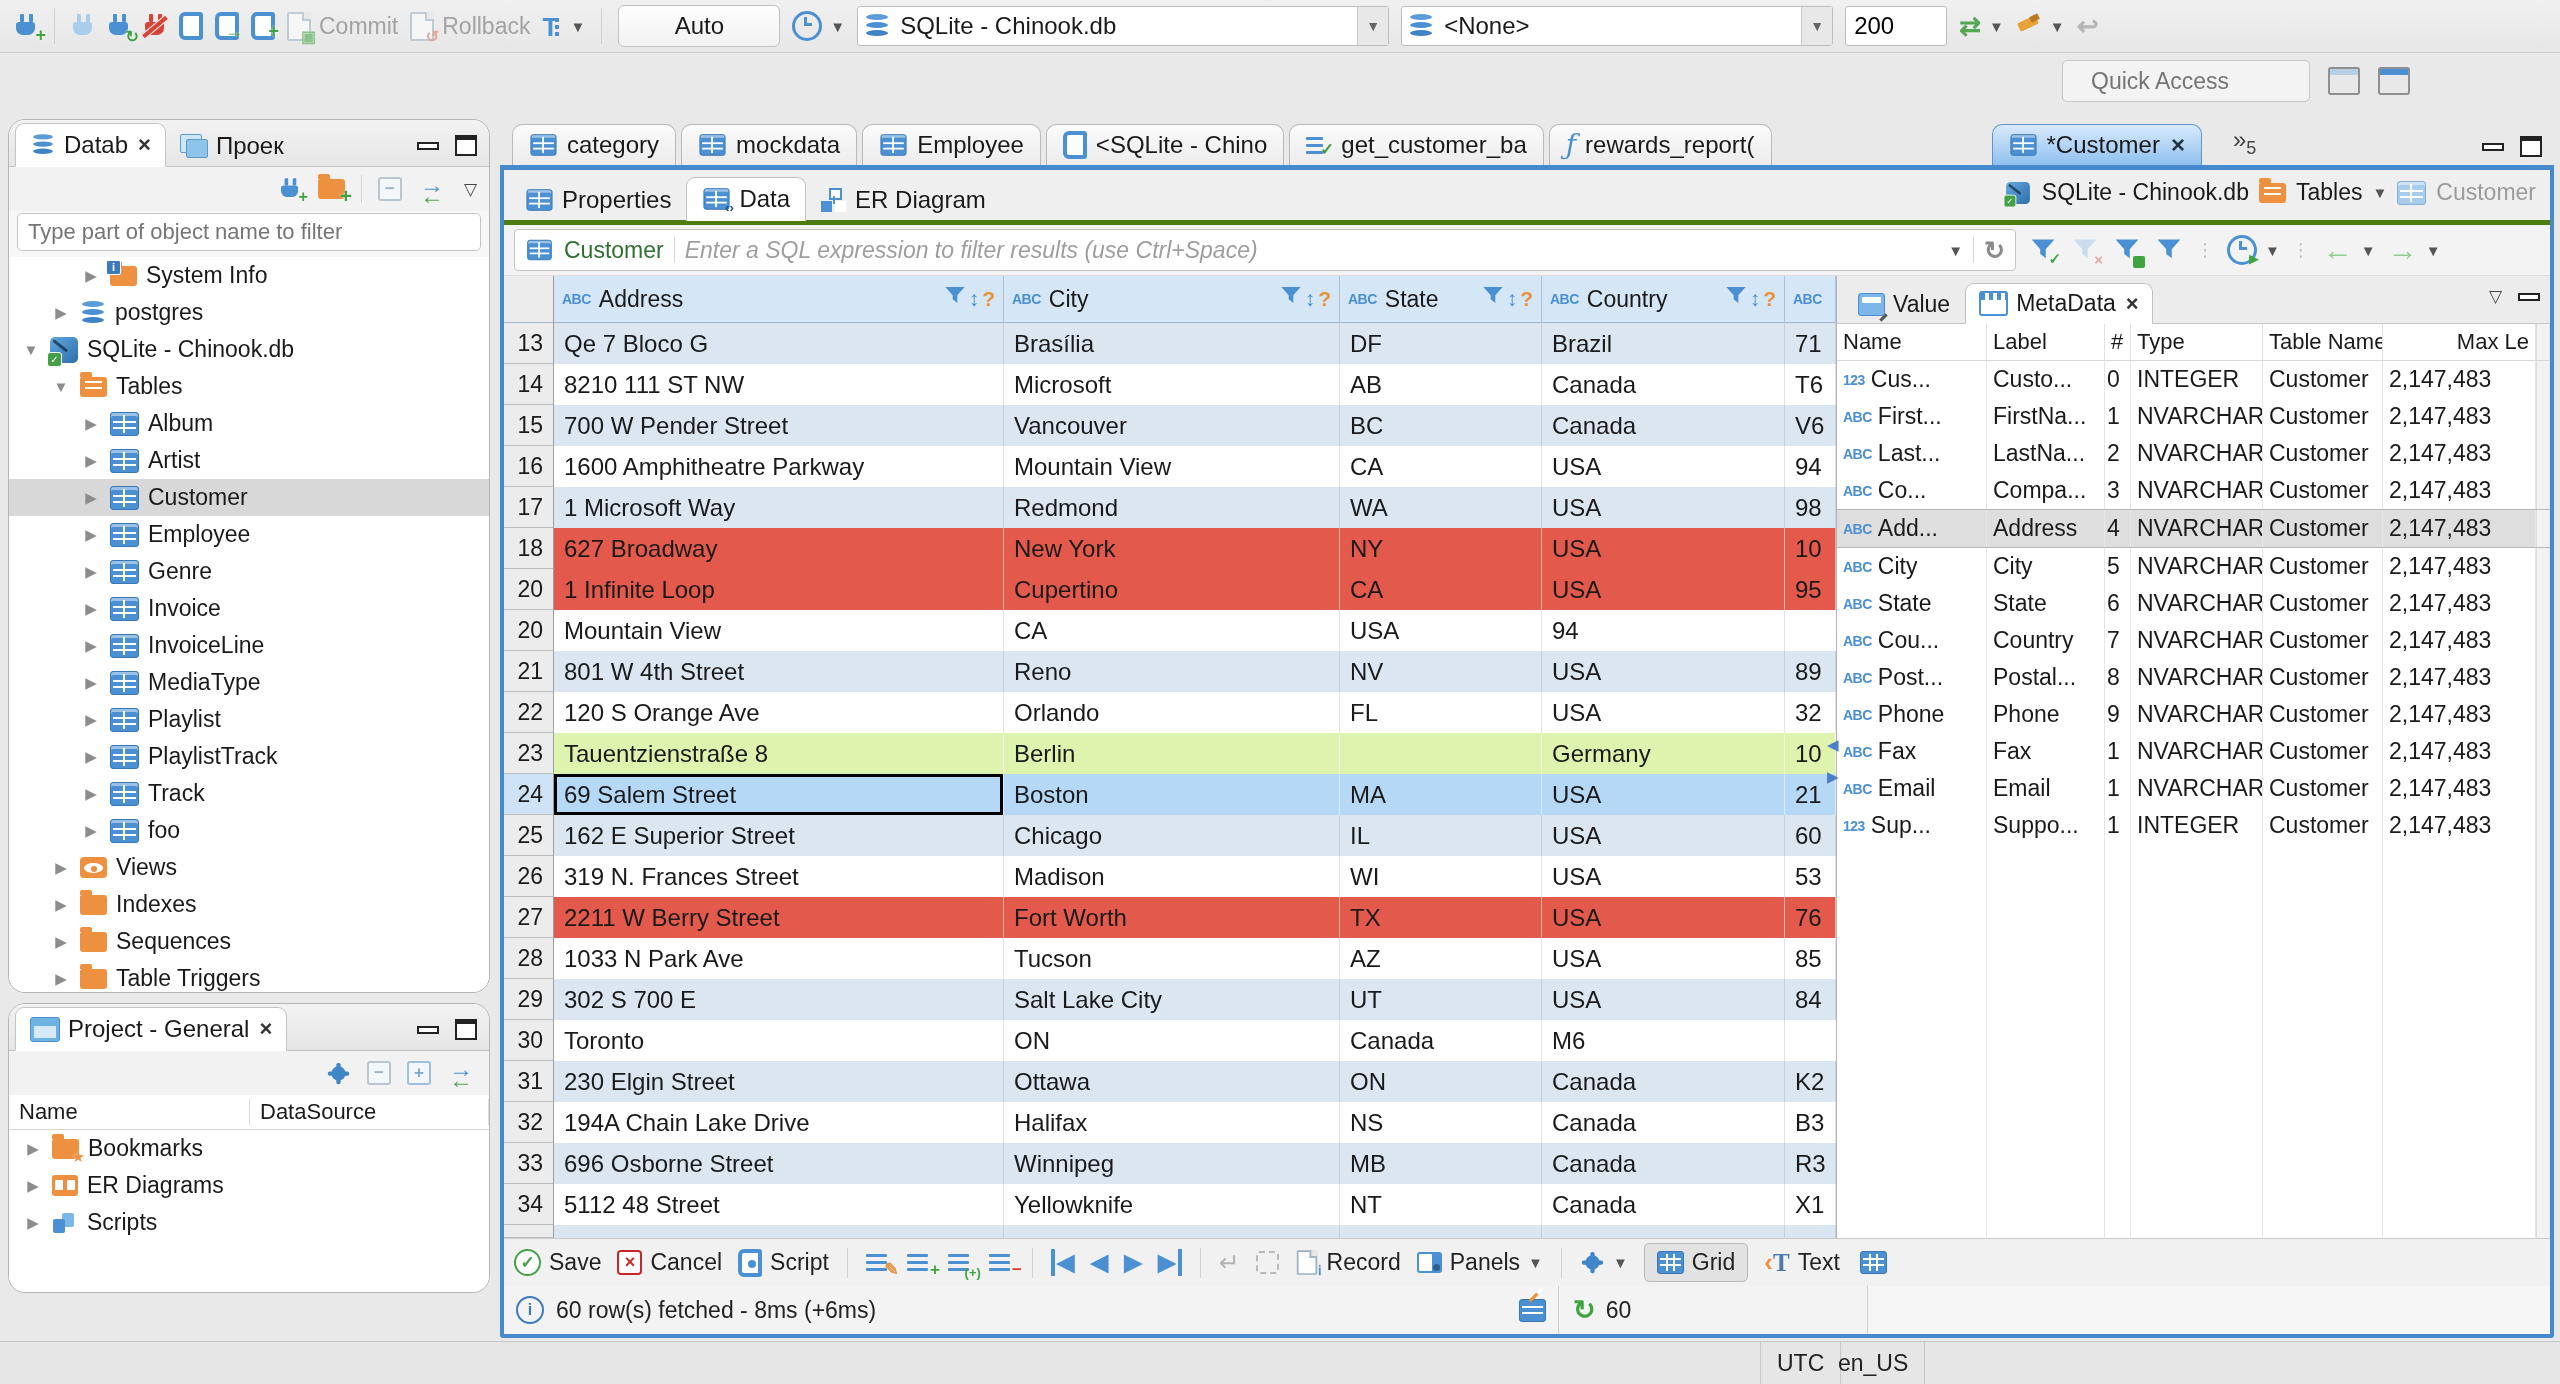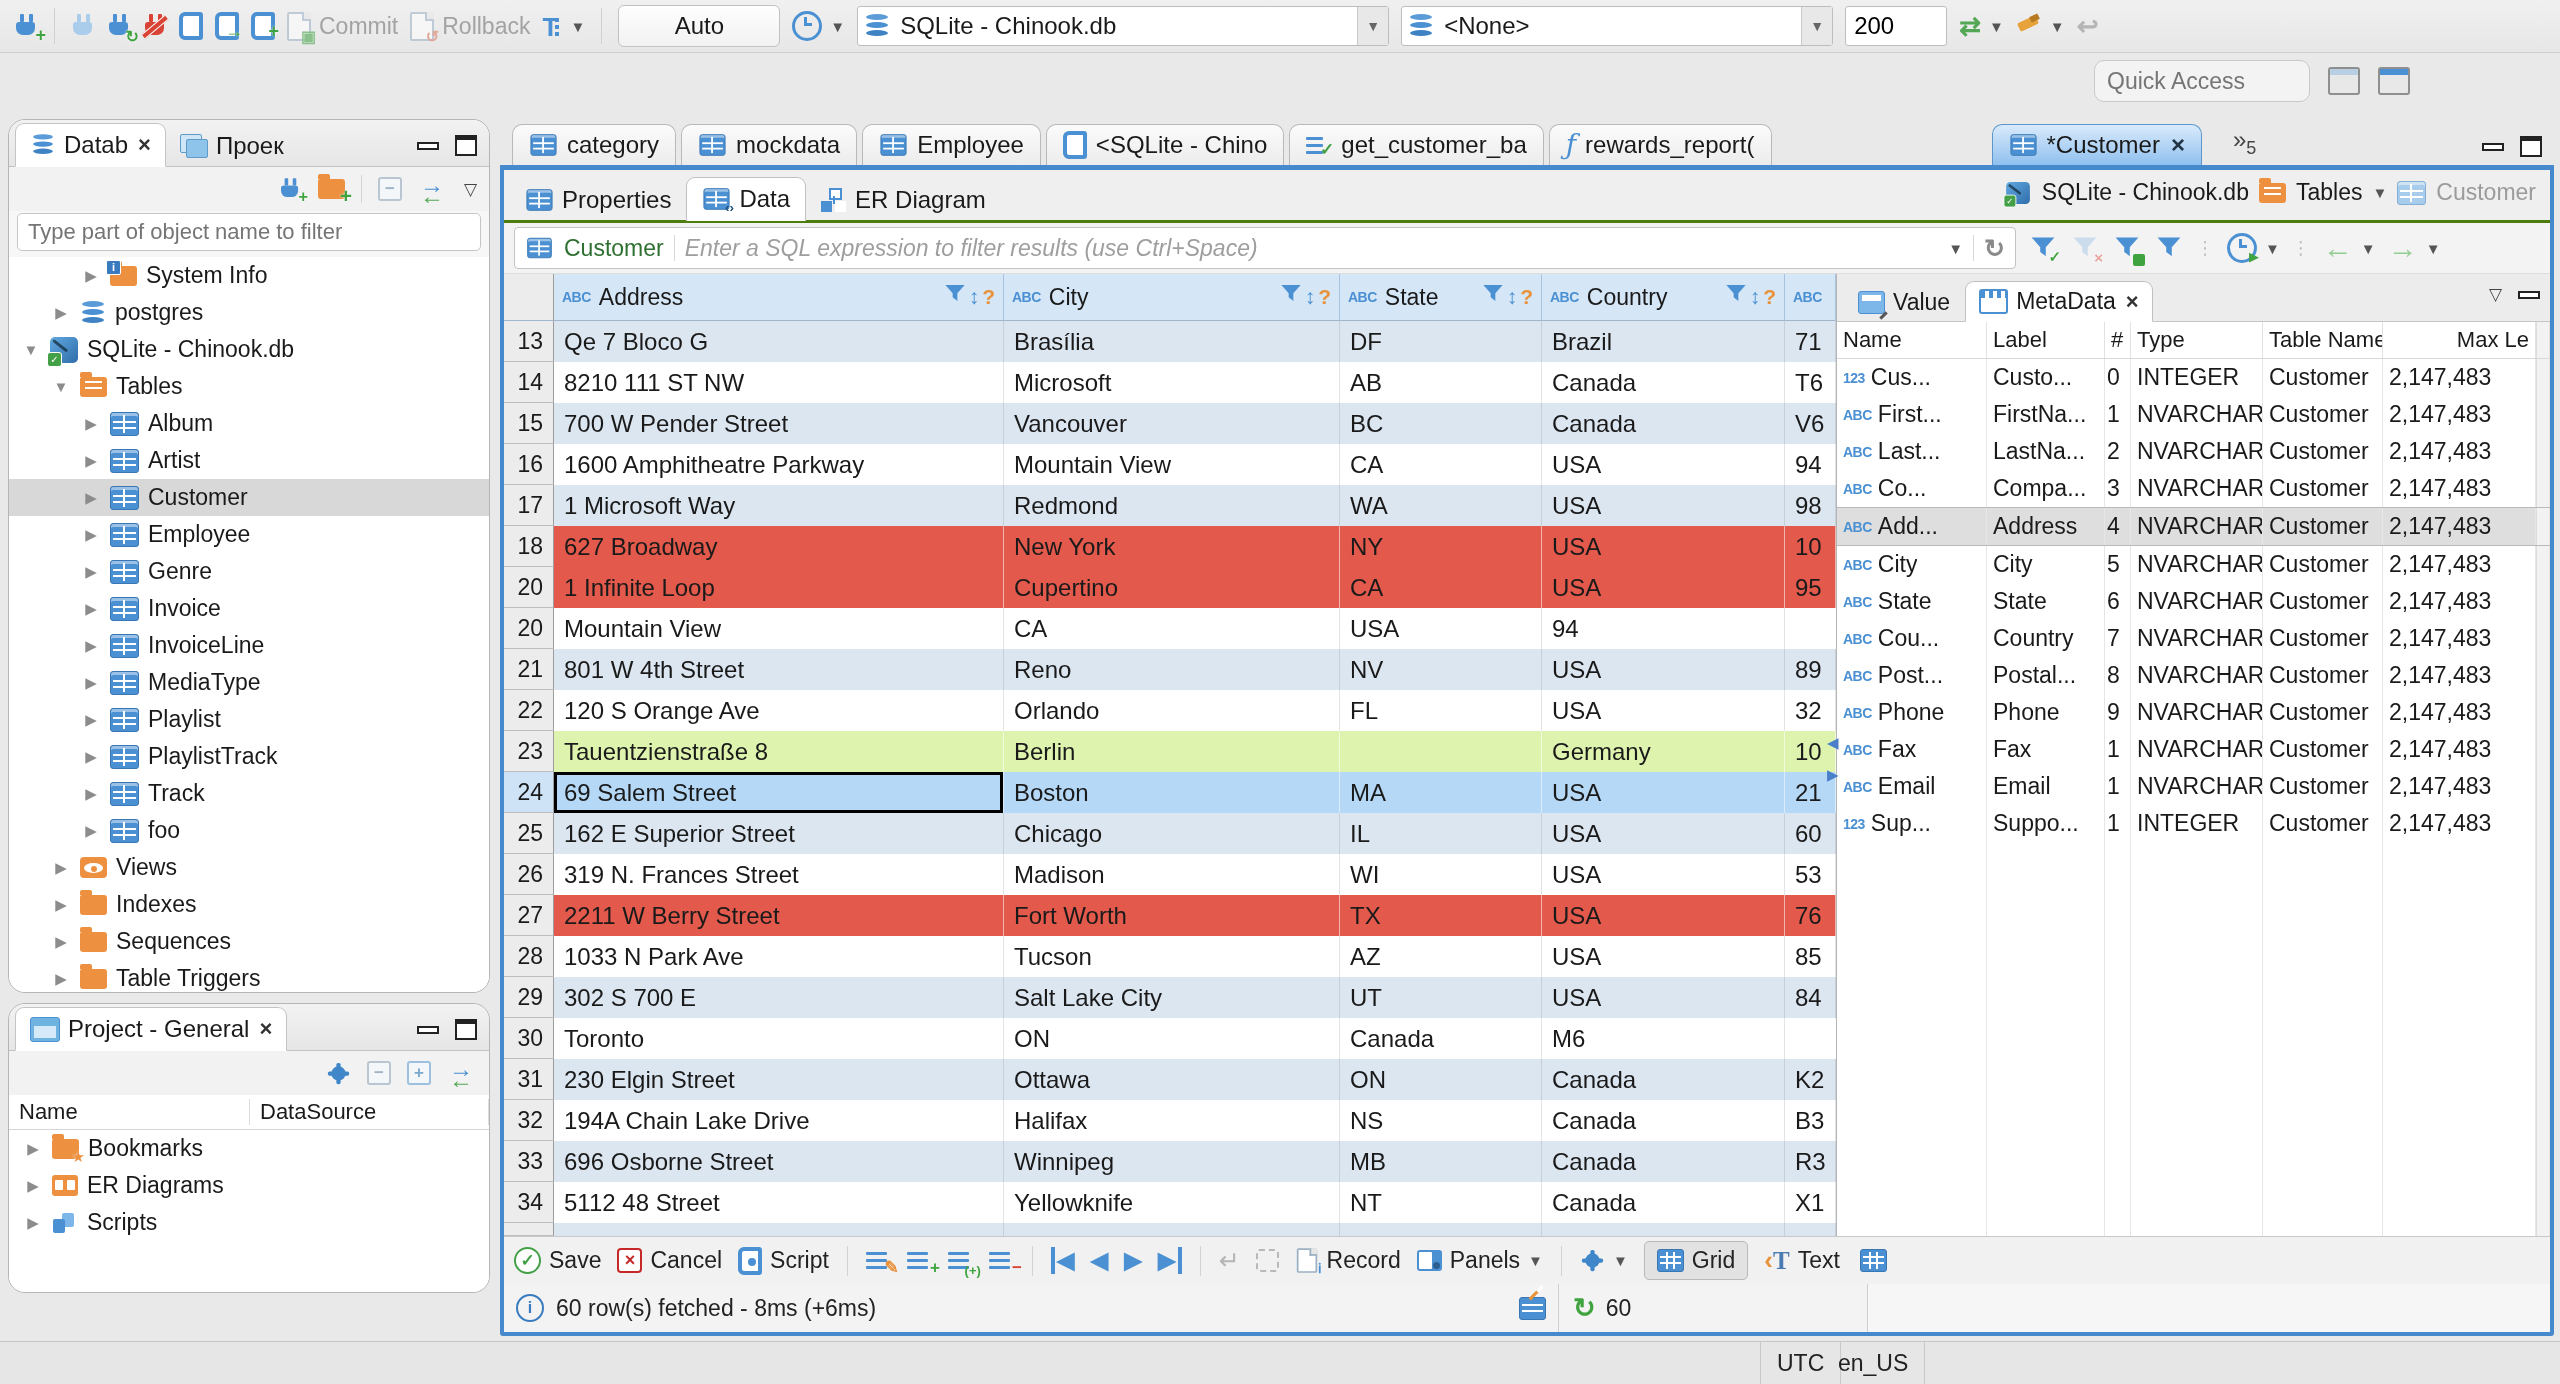--- a/index.html
+++ b/index.html
@@ -41,21 +41,21 @@
   .i-dbstack::before{content:"";position:absolute;left:2px;top:1px;width:22px;height:6px;border-radius:50%;background:#5b9bd8;box-shadow:0 8px 0 #4a90d2,0 16px 0 #3f83c4;}
   .i-sqlite{position:relative;display:inline-block;width:28px;height:26px;background:linear-gradient(135deg,#62a9e0,#2f6daa);border-radius:5px;}
   .i-sqlite::before{content:"";position:absolute;left:4px;top:2px;width:18px;height:3px;background:rgba(10,30,40,.65);transform:rotate(38deg);transform-origin:left top;border-radius:2px;}
   .i-sqlite::after{content:"✓";position:absolute;left:-3px;bottom:-4px;width:13px;height:13px;background:#43a047;color:#fff;font-size:10px;line-height:13px;text-align:center;border-radius:3px;border:1px solid #fff;}
   .i-sync{color:#54a754;font-size:26px;font-weight:bold;}
   .i-brush{position:relative;display:inline-block;width:26px;height:22px;}
   .i-brush::before{content:"";position:absolute;left:2px;top:4px;width:20px;height:9px;background:#e8a23c;transform:rotate(-25deg);border-radius:2px;}
   .i-brush::after{content:"";position:absolute;left:14px;top:0px;width:9px;height:6px;background:#b87a20;transform:rotate(-25deg);}
   .i-back{color:#b5b5b5;font-size:26px;font-weight:bold;}
   .qa-wrap{position:absolute;top:60px;right:150px;display:flex;align-items:center;gap:18px;}
-  .qa{width:190px;height:40px;border:1px solid #c9c9c9;border-radius:10px;background:#f3f3f3;color:#9a9a9a;font-size:23px;padding:0 12px;font-family:"Liberation Sans",sans-serif;}
+  .qa{width:190px;height:40px;border:1px solid #c9c9c9;border-radius:5px;background:#f3f3f3;color:#9a9a9a;font-size:23px;padding:0 28px;font-family:"Liberation Sans",sans-serif;}
   .perspico{position:relative;width:28px;height:24px;background:#e8e8e8;border:2px solid #8f8f8f;border-radius:3px;}
   .perspico::before{content:"";position:absolute;left:0;right:0;top:0;height:6px;background:#b9cfe4;}
   .perspico.active::before{background:#4a90d2;}
 
   
   .workspace{display:flex;align-items:flex-start;gap:10px;padding:66px 6px 12px 8px;height:1212px;}
   .leftcol{width:482px;display:flex;flex-direction:column;gap:10px;flex:none;}
   .panel{background:#f7f7f7;border:1px solid #b5b5b5;border-radius:17px;overflow:hidden;display:flex;flex-direction:column;}
   .nav-panel{height:872px;}
   .proj-panel{height:288px;}
@@ -116,21 +116,21 @@
   .editorcol{flex:1;display:flex;flex-direction:column;min-width:0;}
   .etabs{height:46px;display:flex;align-items:flex-end;position:relative;padding-left:12px;justify-content:flex-end;}
   .etab{display:flex;align-items:center;gap:9px;font-size:24px;height:40px;padding:0 16px;border:1px solid #b9b9b9;border-bottom:none;border-radius:10px 10px 0 0;background:linear-gradient(#fbfbfb,#ececec);margin-right:5px;white-space:nowrap;}
   .etab.active{background:linear-gradient(#d9eafc,#8fc0ee);border-color:#5d96cc;margin-left:215px;}
   .etab .closex{font-size:24px;color:#234;}
   .overflow5{font-size:24px;color:#444;margin:0 0 6px 26px;white-space:nowrap;}
   .overflow5 sub{font-size:18px;}
   .etabs .winbtns{padding-bottom:8px;}
 
   .eframe{flex:1;border:4px solid #4789cd;border-top-width:5px;background:#fff;display:flex;flex-direction:column;min-height:0;border-radius:0 0 3px 3px;}
-  .subtabrow{height:50px;background:#efefef;border-bottom:3px solid #4d7c0f;display:flex;align-items:flex-end;padding-left:6px;position:relative;flex:none;}
+  .subtabrow{height:50px;background:#efefef;border-bottom:5px solid #4d7c0f;display:flex;align-items:flex-end;padding-left:6px;position:relative;flex:none;}
   .subtab{display:flex;align-items:center;gap:8px;font-size:24px;padding:7px 15px;position:relative;top:1px;color:#1a1a1a;}
   .subtab.active{background:#fff;border:1px solid #c0c0c0;border-bottom:1px solid #fff;border-radius:9px 9px 0 0;}
   .i-data-badge{position:absolute;right:-6px;bottom:-7px;color:#1d4f79;font-weight:bold;font-size:15px;}
   .i-chart{position:relative;display:inline-block;width:26px;height:24px;}
   .i-chart::before{content:"";position:absolute;left:8px;top:0;width:9px;height:8px;background:#fff;border:2px solid #4a90d2;}
   .i-chart::after{content:"";position:absolute;left:0;bottom:0;width:7px;height:7px;background:#fff;border:2px solid #4a90d2;box-shadow:14px 0 0 #fff,14px 0 0 0 #4a90d2 inset;}
   .i-chart .stem{position:absolute;left:12px;top:8px;width:2px;height:8px;background:#4a90d2;}
   .breadcrumb{position:absolute;right:14px;top:9px;display:flex;align-items:center;gap:10px;font-size:23px;}
   .breadcrumb .dim{color:#9b9b9b;}
 

